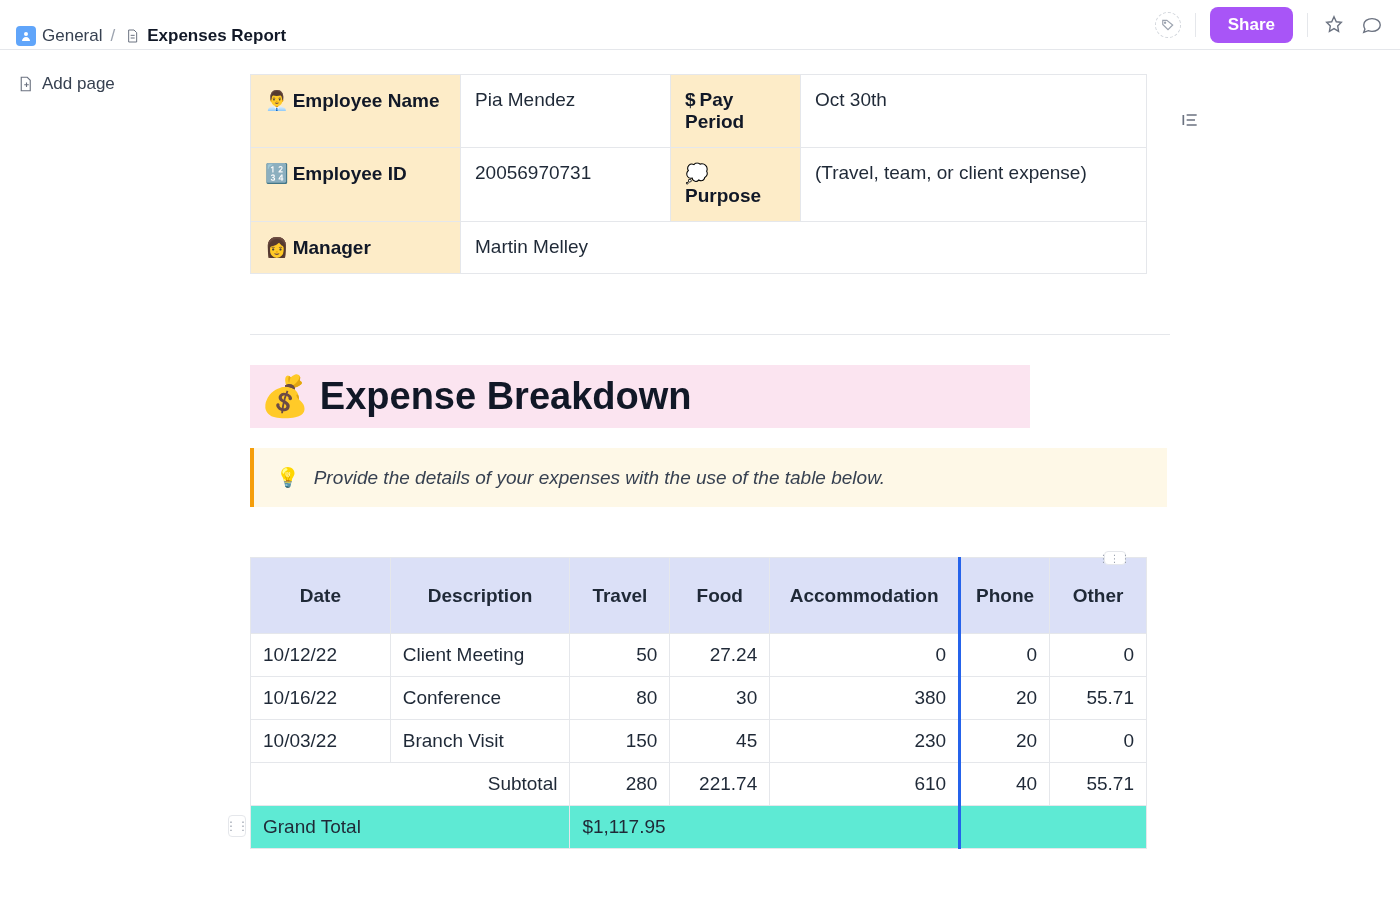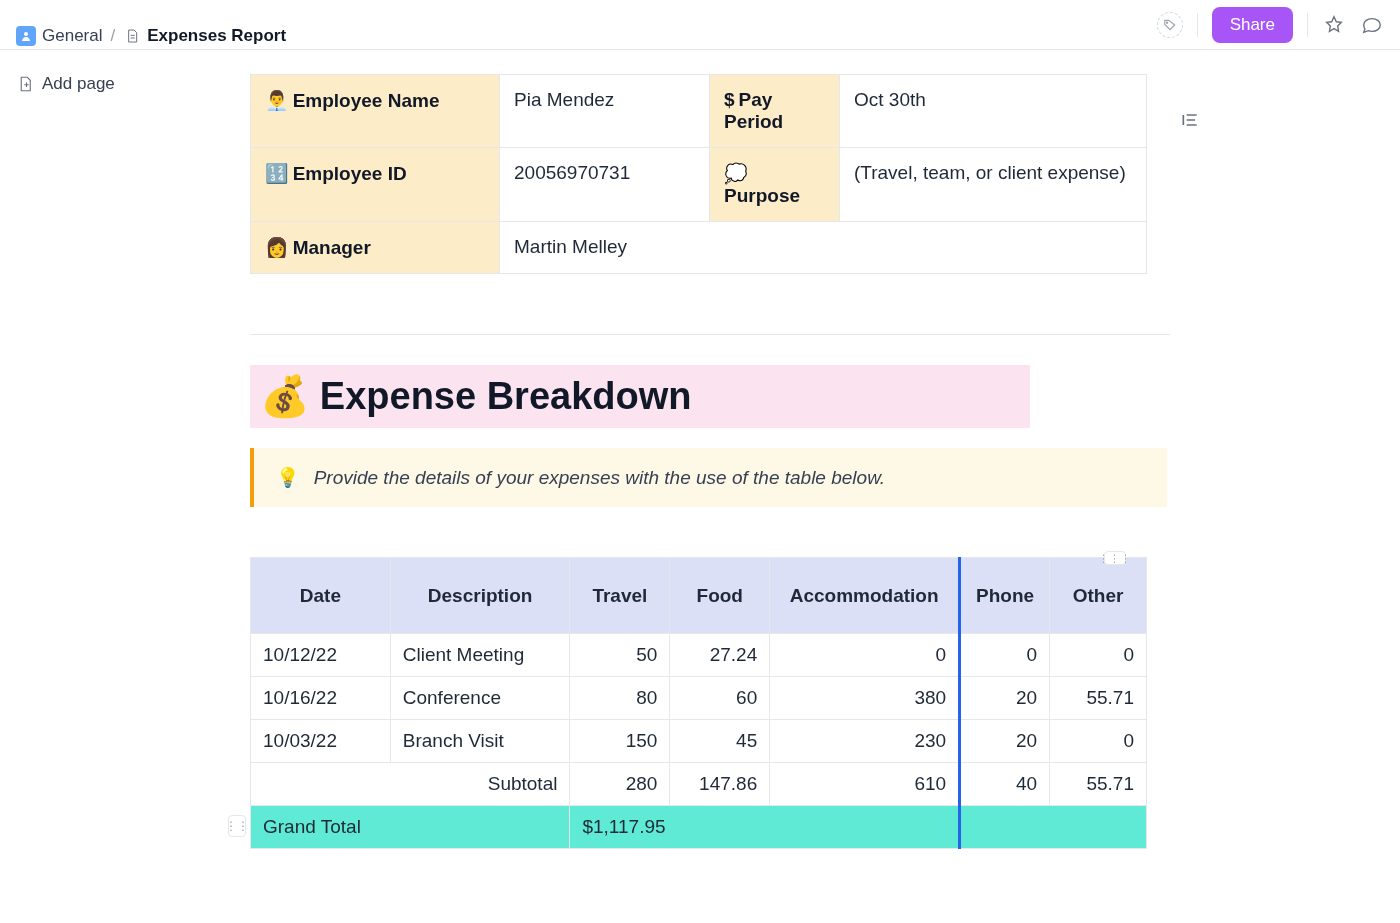--- a/index.html
+++ b/index.html
@@ -12,21 +12,21 @@
   .crumb { display: flex; align-items: center; gap: 6px; cursor: pointer; }
   .avatar-box { width: 20px; height: 20px; background: #60a5fa; border-radius: 4px; display: inline-flex; align-items: center; justify-content: center; color: #fff; font-size: 12px; }
   .doc-icon { width: 18px; height: 18px; display: inline-flex; align-items: center; justify-content: center; }
   .doc-icon svg { stroke: #6b7280; fill: none; stroke-width: 1.5; }
   .crumb-text { color: #374151; }
   .crumb-text.bold { font-weight: 700; color: #111827; }
   
   .top-actions { display: flex; align-items: center; gap: 14px; }
   .tag-btn { width: 26px; height: 26px; border: 1px dashed #d1d5db; border-radius: 50%; display: flex; align-items: center; justify-content: center; cursor: pointer; color: #9ca3af; }
   .vdiv { width: 1px; height: 24px; background: #e5e7eb; }
-  .share-btn { background: #a855f7; color: #fff; border: none; border-radius: 8px; padding: 8px 18px; font-size: 17px; font-weight: 400; cursor: pointer; }
+  .share-btn { background: #a855f7; color: #fff; border: none; border-radius: 8px; padding: 8px 18px; font-size: 17px; font-weight: 700; cursor: pointer; }
   .icon-btn { width: 24px; height: 24px; display: flex; align-items: center; justify-content: center; cursor: pointer; color: #6b7280; }
   
   
   .body { display: flex; }
   .left-col { width: 250px; padding: 24px 0 0 16px; }
   .add-page { display: flex; align-items: center; gap: 8px; color: #374151; font-size: 17px; cursor: pointer; }
   .add-page-icon { width: 18px; height: 18px; color: #6b7280; }
   
   .main { flex: 1; padding: 24px 0 40px 0; max-width: 920px; }
   .right-col { width: 230px; padding-top: 60px; }
@@ -134,21 +134,21 @@
       </span>
       <span>Add page</span>
     </div>
   </div>
 
   <div class="main">
     
     <table class="info-table">
       <tbody>
           <tr>
-        <td class="label" style="width:249px">
+        <td class="label" style="width:210px">
           <span class="emoji">👨‍💼</span><span>Employee Name</span>
         </td>
         <td class="value" style="width:210px">Pia Mendez</td>
         <td class="label" style="width:130px">
           <span class="emoji">$</span><span>Pay Period</span>
         </td>
         <td class="value">Oct 30th</td>
       </tr>
       <tr>
         <td class="label">
@@ -203,38 +203,38 @@
             <td class="num">50</td>
             <td class="num">27.24</td>
             <td class="num accent-r">0</td>
             <td class="num">0</td>
             <td class="num">0</td>
           </tr>
           <tr>
             <td class="txt">10/16/22</td>
             <td class="txt">Conference</td>
             <td class="num">80</td>
-            <td class="num">60</td>
+            <td class="num">30</td>
             <td class="num accent-r">380</td>
             <td class="num">20</td>
             <td class="num">55.71</td>
           </tr>
           <tr>
             <td class="txt">10/03/22</td>
             <td class="txt">Branch Visit</td>
             <td class="num">150</td>
             <td class="num">45</td>
             <td class="num accent-r">230</td>
             <td class="num">20</td>
             <td class="num">0</td>
           </tr>
           <tr class="subtotal-row">
             <td class="label-cell" colspan="2">Subtotal</td>
             <td class="num">280</td>
-            <td class="num">147.86</td>
+            <td class="num">221.74</td>
             <td class="num accent-r">610</td>
             <td class="num">40</td>
             <td class="num">55.71</td>
           </tr>
           <tr class="grandtotal-row">
             <td colspan="2">Grand Total</td>
             <td colspan="3" class="accent-r">$1,117.95</td>
             <td colspan="2"></td>
           </tr>
         </tbody>

